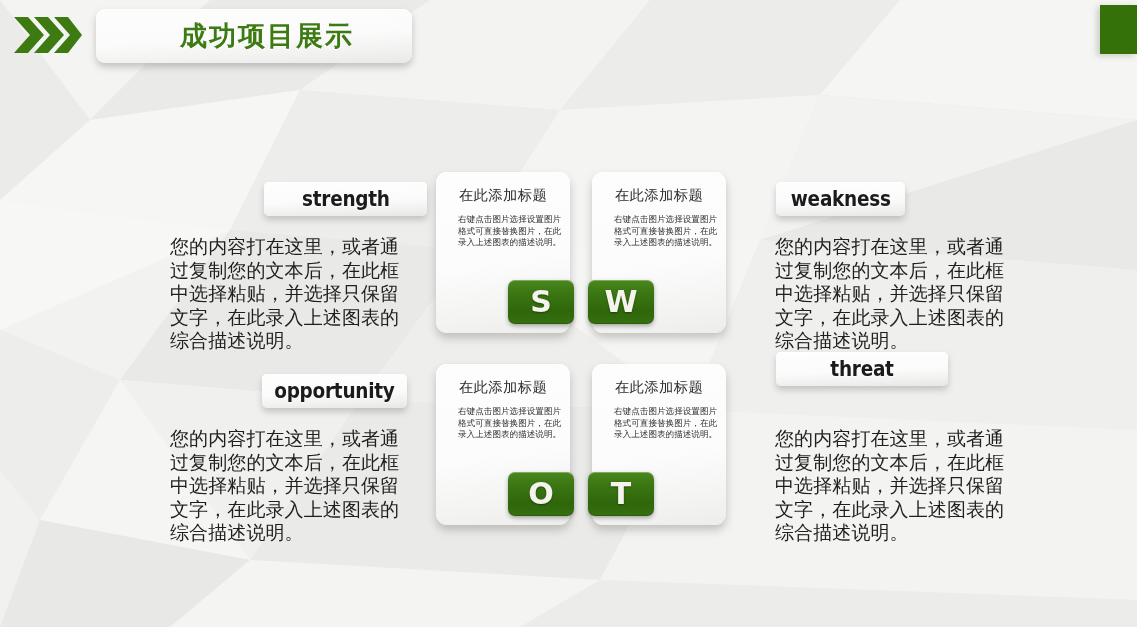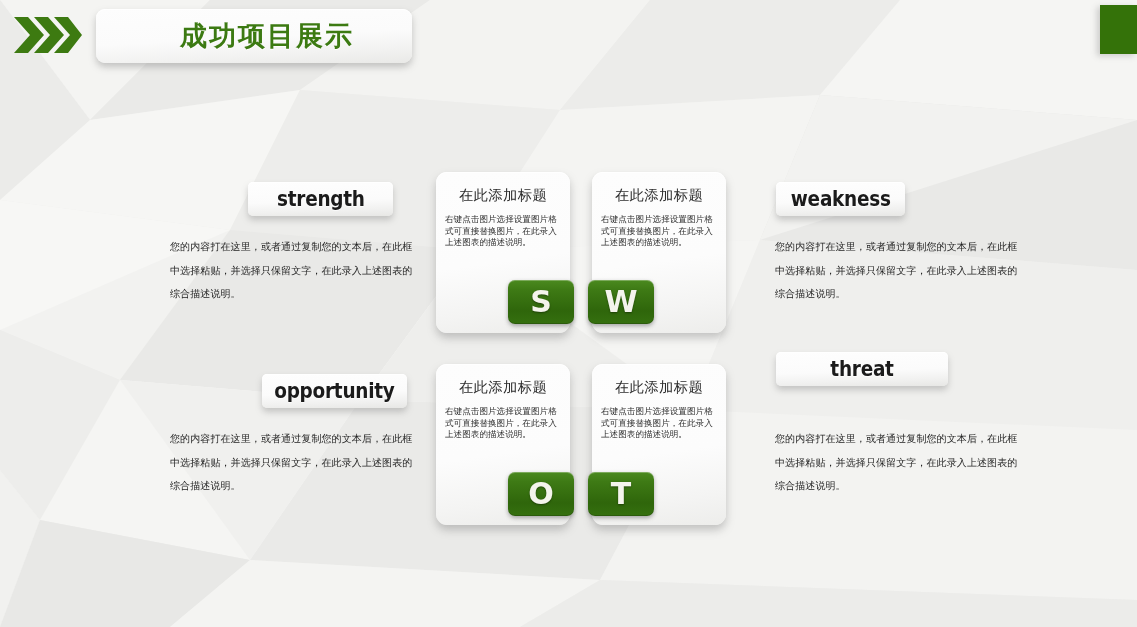--- a/index.html
+++ b/index.html
@@ -56,31 +56,31 @@
     display:flex; align-items:center; justify-content:center;
   }
   .swot-label .txt{
     font-family:"DejaVu Sans", sans-serif;
     font-size:21px; font-weight:bold; color:#1b1b1b;
     letter-spacing:-.3px;
     transform:scaleX(.88);
     text-shadow:0 1px 0 rgba(255,255,255,.7);
   }
 
-  .lbl-strength   { left:248px; top:182px; width:145px; }
+  .lbl-strength   { left:264px; top:182px; width:163px; }
   .lbl-weakness   { left:776px; top:182px; width:129px; }
   .lbl-opportunity{ left:262px; top:374px; width:145px; }
   .lbl-threat     { left:776px; top:352px; width:172px; }
 
   
   .para{
     position:absolute;
     width:243px;
     font-family:"DejaVu Sans", sans-serif;
-    font-size:10px;
+    font-size:19px;
     line-height:23.5px;
     color:#1f1f1f;
     letter-spacing:.1px;
   }
   .para-s{ left:170px; top:235px; }
   .para-w{ left:775px; top:235px; }
   .para-o{ left:170px; top:427px; }
   .para-t{ left:775px; top:427px; }
 
   
@@ -99,21 +99,21 @@
 
   .card-title{
     position:absolute; left:0; right:0; top:14px;
     text-align:center;
     font-family:"DejaVu Sans", sans-serif;
     font-size:14.3px;
     color:#2b2b2b;
     letter-spacing:.4px;
   }
   .card-body{
-    position:absolute; left:9px; right:8px; top:42px;
+    position:absolute; left:22px; right:8px; top:42px;
     font-family:"DejaVu Sans", sans-serif;
     font-size:8.6px;
     line-height:11.6px;
     color:#2f2f2f;
     text-align:left;
   }
 
   .badge{
     position:absolute;
     width:66px; height:44px;

